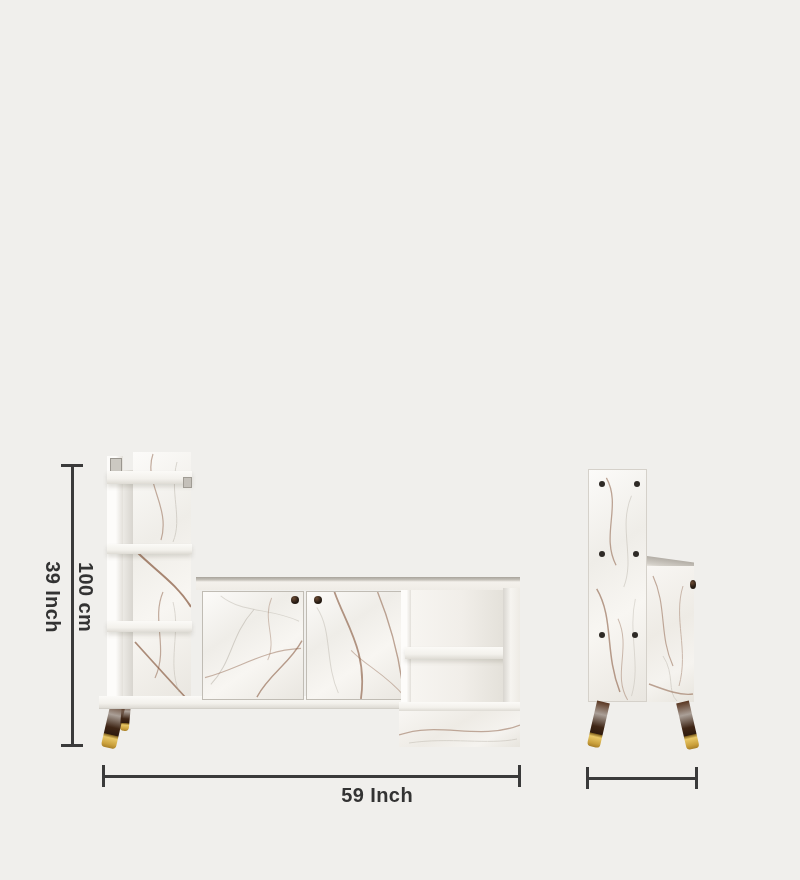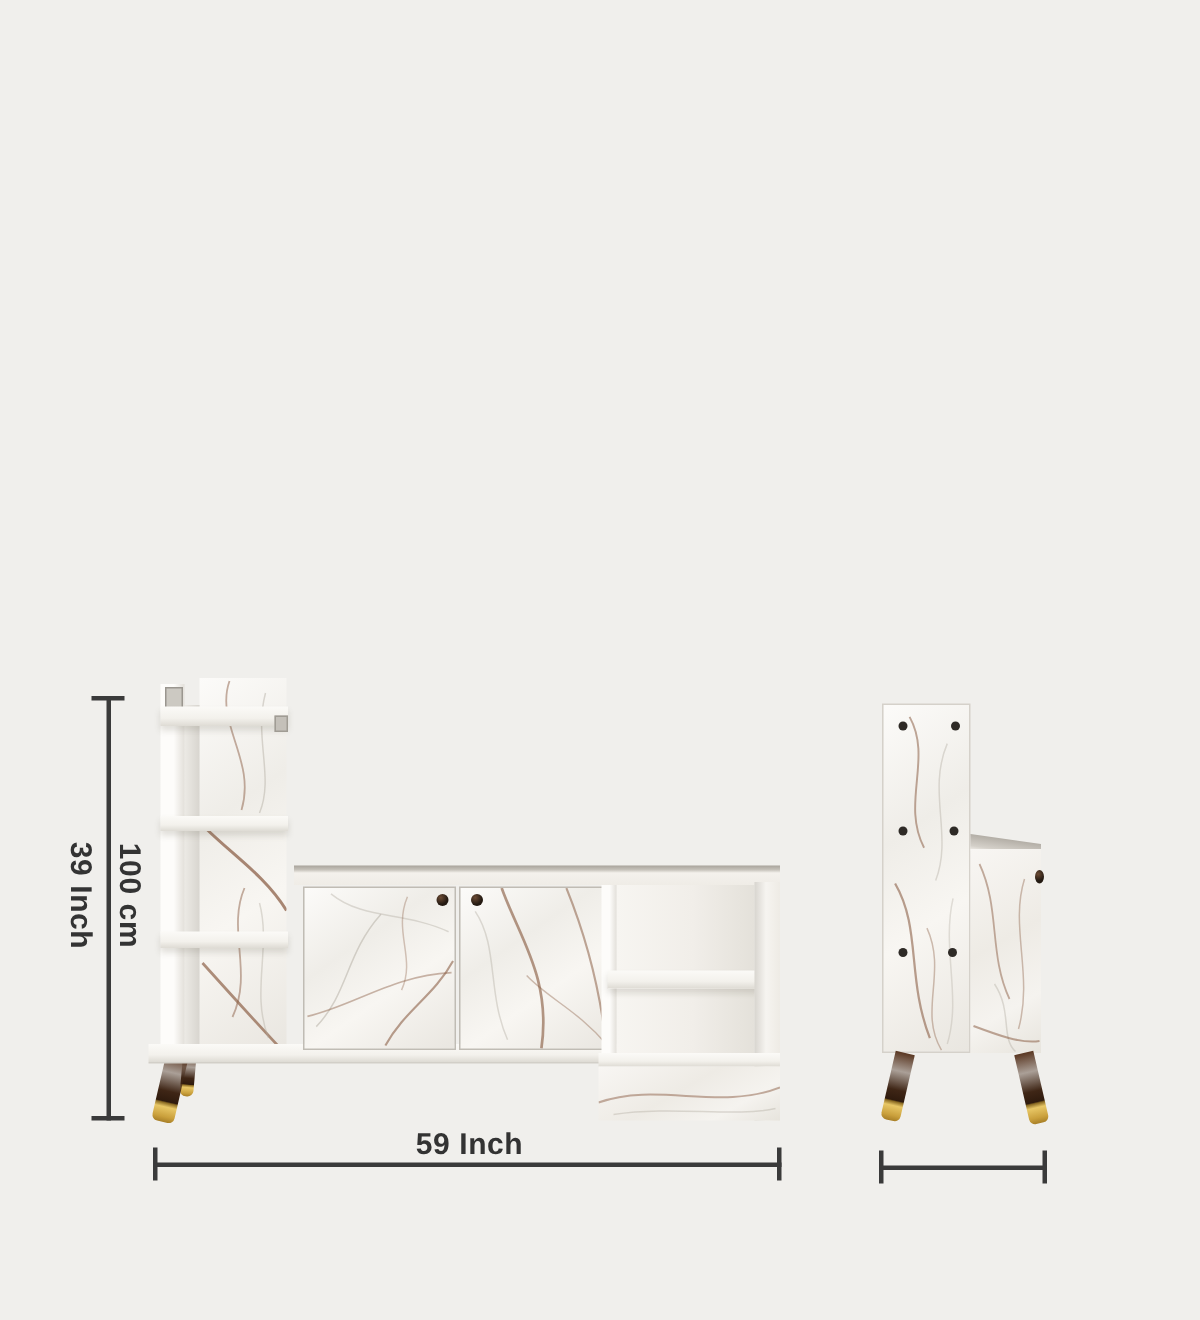--- a/index.html
+++ b/index.html
@@ -122,19 +122,19 @@
 
   <div class="abs dim" style="left:71px;top:466px;width:3px;height:281px;"></div>
   <div class="abs dim" style="left:61px;top:464px;width:22px;height:3px;"></div>
   <div class="abs dim" style="left:61px;top:744px;width:22px;height:3px;"></div>
   <div class="abs dim-label vlabel" style="left:31px;top:586px;">100 cm</div>
   <div class="abs dim-label vlabel" style="left:-2px;top:586px;">39 Inch</div>
 
   <div class="abs dim" style="left:103px;top:775px;width:418px;height:3px;"></div>
   <div class="abs dim" style="left:102px;top:765px;width:3px;height:22px;"></div>
   <div class="abs dim" style="left:518px;top:765px;width:3px;height:22px;"></div>
-  <div class="abs dim-label" style="left:213px;top:752px;width:200px;">59 Inch</div>
+  <div class="abs dim-label" style="left:213px;top:784px;width:200px;text-align:right;">59 Inch</div>
 
   <div class="abs dim" style="left:587px;top:777px;width:110px;height:3px;"></div>
   <div class="abs dim" style="left:586px;top:767px;width:3px;height:22px;"></div>
   <div class="abs dim" style="left:695px;top:767px;width:3px;height:22px;"></div>
 
 </div>
 
 </body></html>

